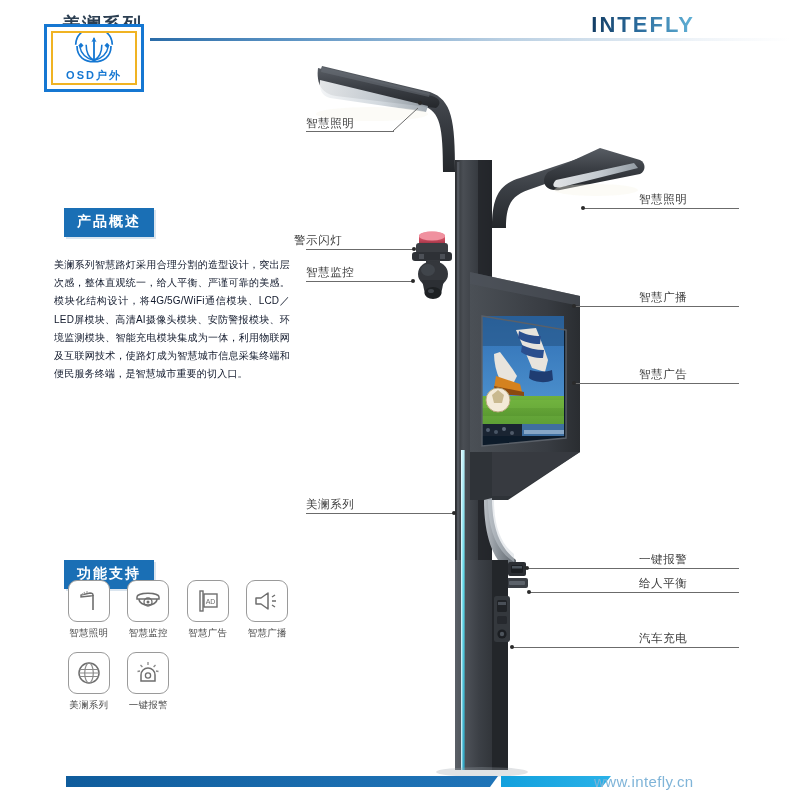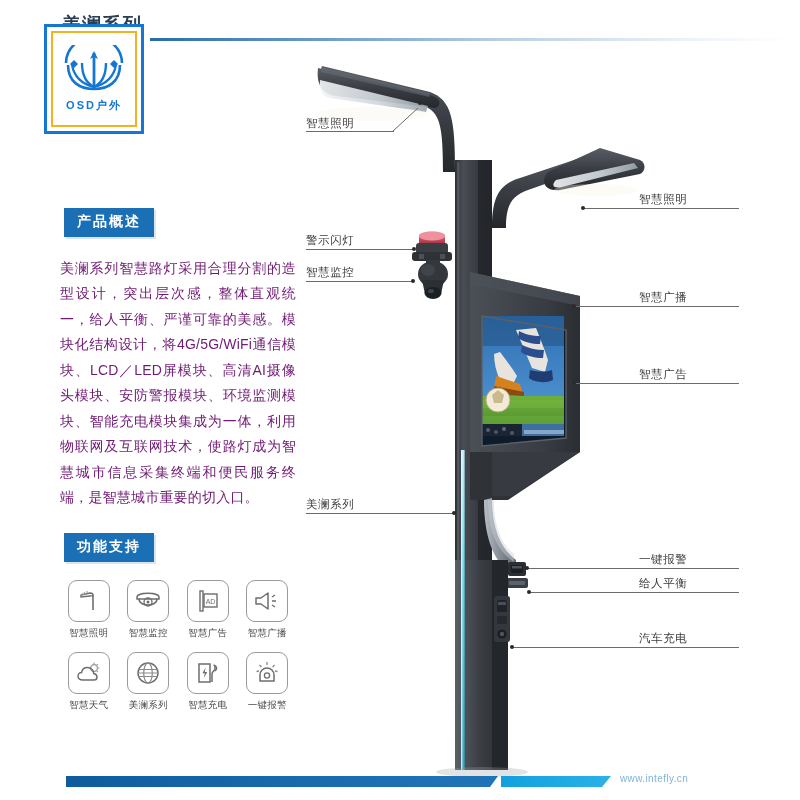--- a/index.html
+++ b/index.html
@@ -24,21 +24,21 @@
   .brand{
     position:absolute;right:105px;top:12px;
     font-size:22px;font-weight:700;letter-spacing:2px;
     background:linear-gradient(90deg,#123c63 0%,#2b6b9c 45%,#62b3d8 100%);
     -webkit-background-clip:text;background-clip:text;color:transparent;
     white-space:nowrap;
   }
 
   
   .logo{
-    position:absolute;left:44px;top:24px;width:100px;height:110px;
+    position:absolute;left:44px;top:24px;width:100px;height:68px;
     border:3px solid #1577d2;background:#fff;box-sizing:border-box;
   }
   .logo-inner{
     position:absolute;inset:4px;border:2px solid #f0b323;box-sizing:border-box;
     display:flex;flex-direction:column;align-items:center;justify-content:center;
   }
   .logo-mark{width:68px;height:52px;display:block;}
   .logo-text{
     font-size:11px;font-weight:700;color:#1577d2;letter-spacing:2px;
     margin-top:1px;
@@ -46,26 +46,26 @@
 
   
   .sec-badge{
     position:absolute;display:inline-block;
     background:#1a6fb5;color:#fff;font-size:14px;font-weight:700;
     letter-spacing:2px;padding:5px 13px 6px;
     box-shadow:2px 2px 0 rgba(150,180,210,.35);
     text-align:right;
   }
   #badge-overview{left:64px;top:208px;}
-  #badge-features{left:64px;top:533px;}
+  #badge-features{left:64px;top:560px;}
 
   
   .desc{
-    position:absolute;left:60px;top:256px;width:236px;
-    font-size:14px;line-height:1.82;color:#701a75;text-align:justify;
+    position:absolute;left:54px;top:256px;width:236px;
+    font-size:10px;line-height:1.82;color:#0f172a;text-align:justify;
     letter-spacing:.2px;
   }
 
   
   .feat-grid{
     position:absolute;left:62px;top:580px;width:232px;
     display:grid;grid-template-columns:repeat(4,1fr);
     row-gap:12px;column-gap:6px;
   }
   .feat{display:flex;flex-direction:column;align-items:center;}
@@ -87,31 +87,32 @@
   
   .lamp{position:absolute;left:0;top:0;width:800px;height:800px;pointer-events:none;}
 
   
   .foot-bar{position:absolute;left:66px;top:776px;height:11px;width:432px;
     background:linear-gradient(90deg,#0f5c9c 0%,#1a6cae 60%,#1f74b8 100%);
     clip-path:polygon(0 0,100% 0,calc(100% - 8px) 100%,0 100%);}
   .foot-arrow{position:absolute;left:501px;top:776px;height:11px;width:110px;
     background:linear-gradient(90deg,#12a0dd 0%,#2ab2e8 100%);
     clip-path:polygon(0 0,100% 0,calc(100% - 9px) 100%,0 100%);}
-  .foot-url{position:absolute;left:620px;top:773px;font-size:10px;color:#7fb4d8;letter-spacing:.4px;}
+  .foot-url{position:absolute;left:594px;top:773px;font-size:15px;color:#7fb4d8;letter-spacing:.4px;}
 </style>
 </head>
 <body>
 
 <div class="page">
 
   <div class="header-rule"></div>
 
   <div class="series-title">美澜系列</div>
 
+  <div class="brand">INTEFLY</div>
 
   <div class="logo">
     <div class="logo-inner">
       <svg class="logo-mark" viewBox="0 0 68 52">
         <path d="M6 18 A28 26 0 0 1 62 18" fill="none" stroke="#1577d2" stroke-width="2.6"></path>
         <path d="M8 20 C8 37 20 44 34 44 C48 44 60 37 60 20" fill="none" stroke="#1577d2" stroke-width="2.6"></path>
         <path d="M34 8 L34 44" stroke="#1577d2" stroke-width="2.8"></path>
         <path d="M34 6 L30 14 L34 12 L38 14 Z" fill="#1577d2"></path>
         <path d="M22 18 C22 30 26 38 34 42" fill="none" stroke="#1577d2" stroke-width="2.4"></path>
         <path d="M46 18 C46 30 42 38 34 42" fill="none" stroke="#1577d2" stroke-width="2.4"></path>
@@ -168,53 +169,32 @@
     <div class="feat">
       <div class="feat-ico">
         <svg width="28" height="26" viewBox="0 0 28 26">
           <path d="M3 10 L8 10 L15 5 L15 21 L8 16 L3 16 Z" fill="none" stroke="#6e6e6e" stroke-width="1.5" stroke-linejoin="round"></path>
           <path d="M19 9 L22 7 M19 13 L23 13 M19 17 L22 19" stroke="#6e6e6e" stroke-width="1.4"></path>
         </svg>
       </div>
       <div class="feat-lab">智慧广播</div>
     </div>
 
-    <div class="feat">
-      <div class="feat-ico">
-        <svg width="28" height="26" viewBox="0 0 28 26">
-          <circle cx="19" cy="8" r="3.4" fill="none" stroke="#9a9a9a" stroke-width="1.2"></circle>
-          <path d="M19 2.5 L19 4 M24.5 8 L23 8 M22.9 4.1 L21.9 5.1 M22.9 11.9 L21.9 10.9" stroke="#9a9a9a" stroke-width="1.1"></path>
-          <path d="M8 20 C4.5 20 3 18 3 16 C3 14 4.6 12.4 6.6 12.4 C7.2 9.6 9.7 7.6 12.6 7.6 C15.9 7.6 18.6 10.2 18.7 13.5 C20.6 13.8 22 15.4 22 17.2 C22 18.8 20.7 20 19 20 Z" fill="none" stroke="#6e6e6e" stroke-width="1.5"></path>
-        </svg>
-      </div>
-      <div class="feat-lab">智慧天气</div>
-    </div>
 
     <div class="feat">
       <div class="feat-ico">
         <svg width="26" height="26" viewBox="0 0 26 26">
           <circle cx="13" cy="13" r="10" fill="none" stroke="#6e6e6e" stroke-width="1.5"></circle>
           <ellipse cx="13" cy="13" rx="4.3" ry="10" fill="none" stroke="#8a8a8a" stroke-width="1.2"></ellipse>
           <path d="M3.4 9.5 L22.6 9.5 M3 13 L23 13 M3.4 16.5 L22.6 16.5" stroke="#8a8a8a" stroke-width="1.2"></path>
         </svg>
       </div>
       <div class="feat-lab">美澜系列</div>
     </div>
 
-    <div class="feat">
-      <div class="feat-ico">
-        <svg width="26" height="26" viewBox="0 0 26 26">
-          <rect x="4" y="4" width="11" height="18" fill="none" stroke="#6e6e6e" stroke-width="1.5"></rect>
-          <path d="M10.6 7.5 L7.4 13.2 L9.8 13.2 L8.9 18 L12.2 12 L9.8 12 Z" fill="#6e6e6e"></path>
-          <path d="M17 22 L17 14 C17 11 20 11 20 9 L20 6" fill="none" stroke="#6e6e6e" stroke-width="1.5"></path>
-          <path d="M18.6 5 C20.4 5.6 21.6 7 21.6 8.6 C21.6 10 20.6 10.6 20 11" fill="none" stroke="#6e6e6e" stroke-width="1.4"></path>
-        </svg>
-      </div>
-      <div class="feat-lab">智慧充电</div>
-    </div>
 
     <div class="feat">
       <div class="feat-ico">
         <svg width="26" height="26" viewBox="0 0 26 26">
           <path d="M6 21 L6 15 C6 11 9.2 8 13 8 C16.8 8 20 11 20 15 L20 21 Z" fill="none" stroke="#6e6e6e" stroke-width="1.5"></path>
           <circle cx="13" cy="15.5" r="2.6" fill="none" stroke="#6e6e6e" stroke-width="1.3"></circle>
           <path d="M13 2 L13 5 M5.5 5 L7.4 7 M20.5 5 L18.6 7 M2.5 11.5 L5 11 M23.5 11.5 L21 11" stroke="#8a8a8a" stroke-width="1.3"></path>
         </svg>
       </div>
       <div class="feat-lab">一键报警</div>
@@ -383,21 +363,21 @@
   </svg>
 
   <div class="callout" style="left:306px;top:116px;">智慧照明</div>
   <div class="lead" style="left:306px;top:131px;width:88px;"></div>
   <div class="lead" style="left:393px;top:131px;width:1px;"></div>
   <svg style="position:absolute;left:392px;top:104px;width:30px;height:30px;">
     <path d="M1 27 L26 4" stroke="#6b6b6b" stroke-width="1" fill="none"></path>
   </svg>
   <div class="lead-d" style="left:418px;top:101px;"></div>
 
-  <div class="callout" style="left:306px;top:233px;">警示闪灯</div>
+  <div class="callout" style="left:294px;top:233px;">警示闪灯</div>
   <div class="lead" style="left:306px;top:249px;width:108px;"></div>
   <div class="lead-d" style="left:412px;top:247px;"></div>
 
   <div class="callout" style="left:306px;top:265px;">智慧监控</div>
   <div class="lead" style="left:306px;top:281px;width:107px;"></div>
   <div class="lead-d" style="left:411px;top:279px;"></div>
 
   <div class="callout" style="left:306px;top:497px;">美澜系列</div>
   <div class="lead" style="left:306px;top:513px;width:148px;"></div>
   <div class="lead-d" style="left:452px;top:511px;"></div>

